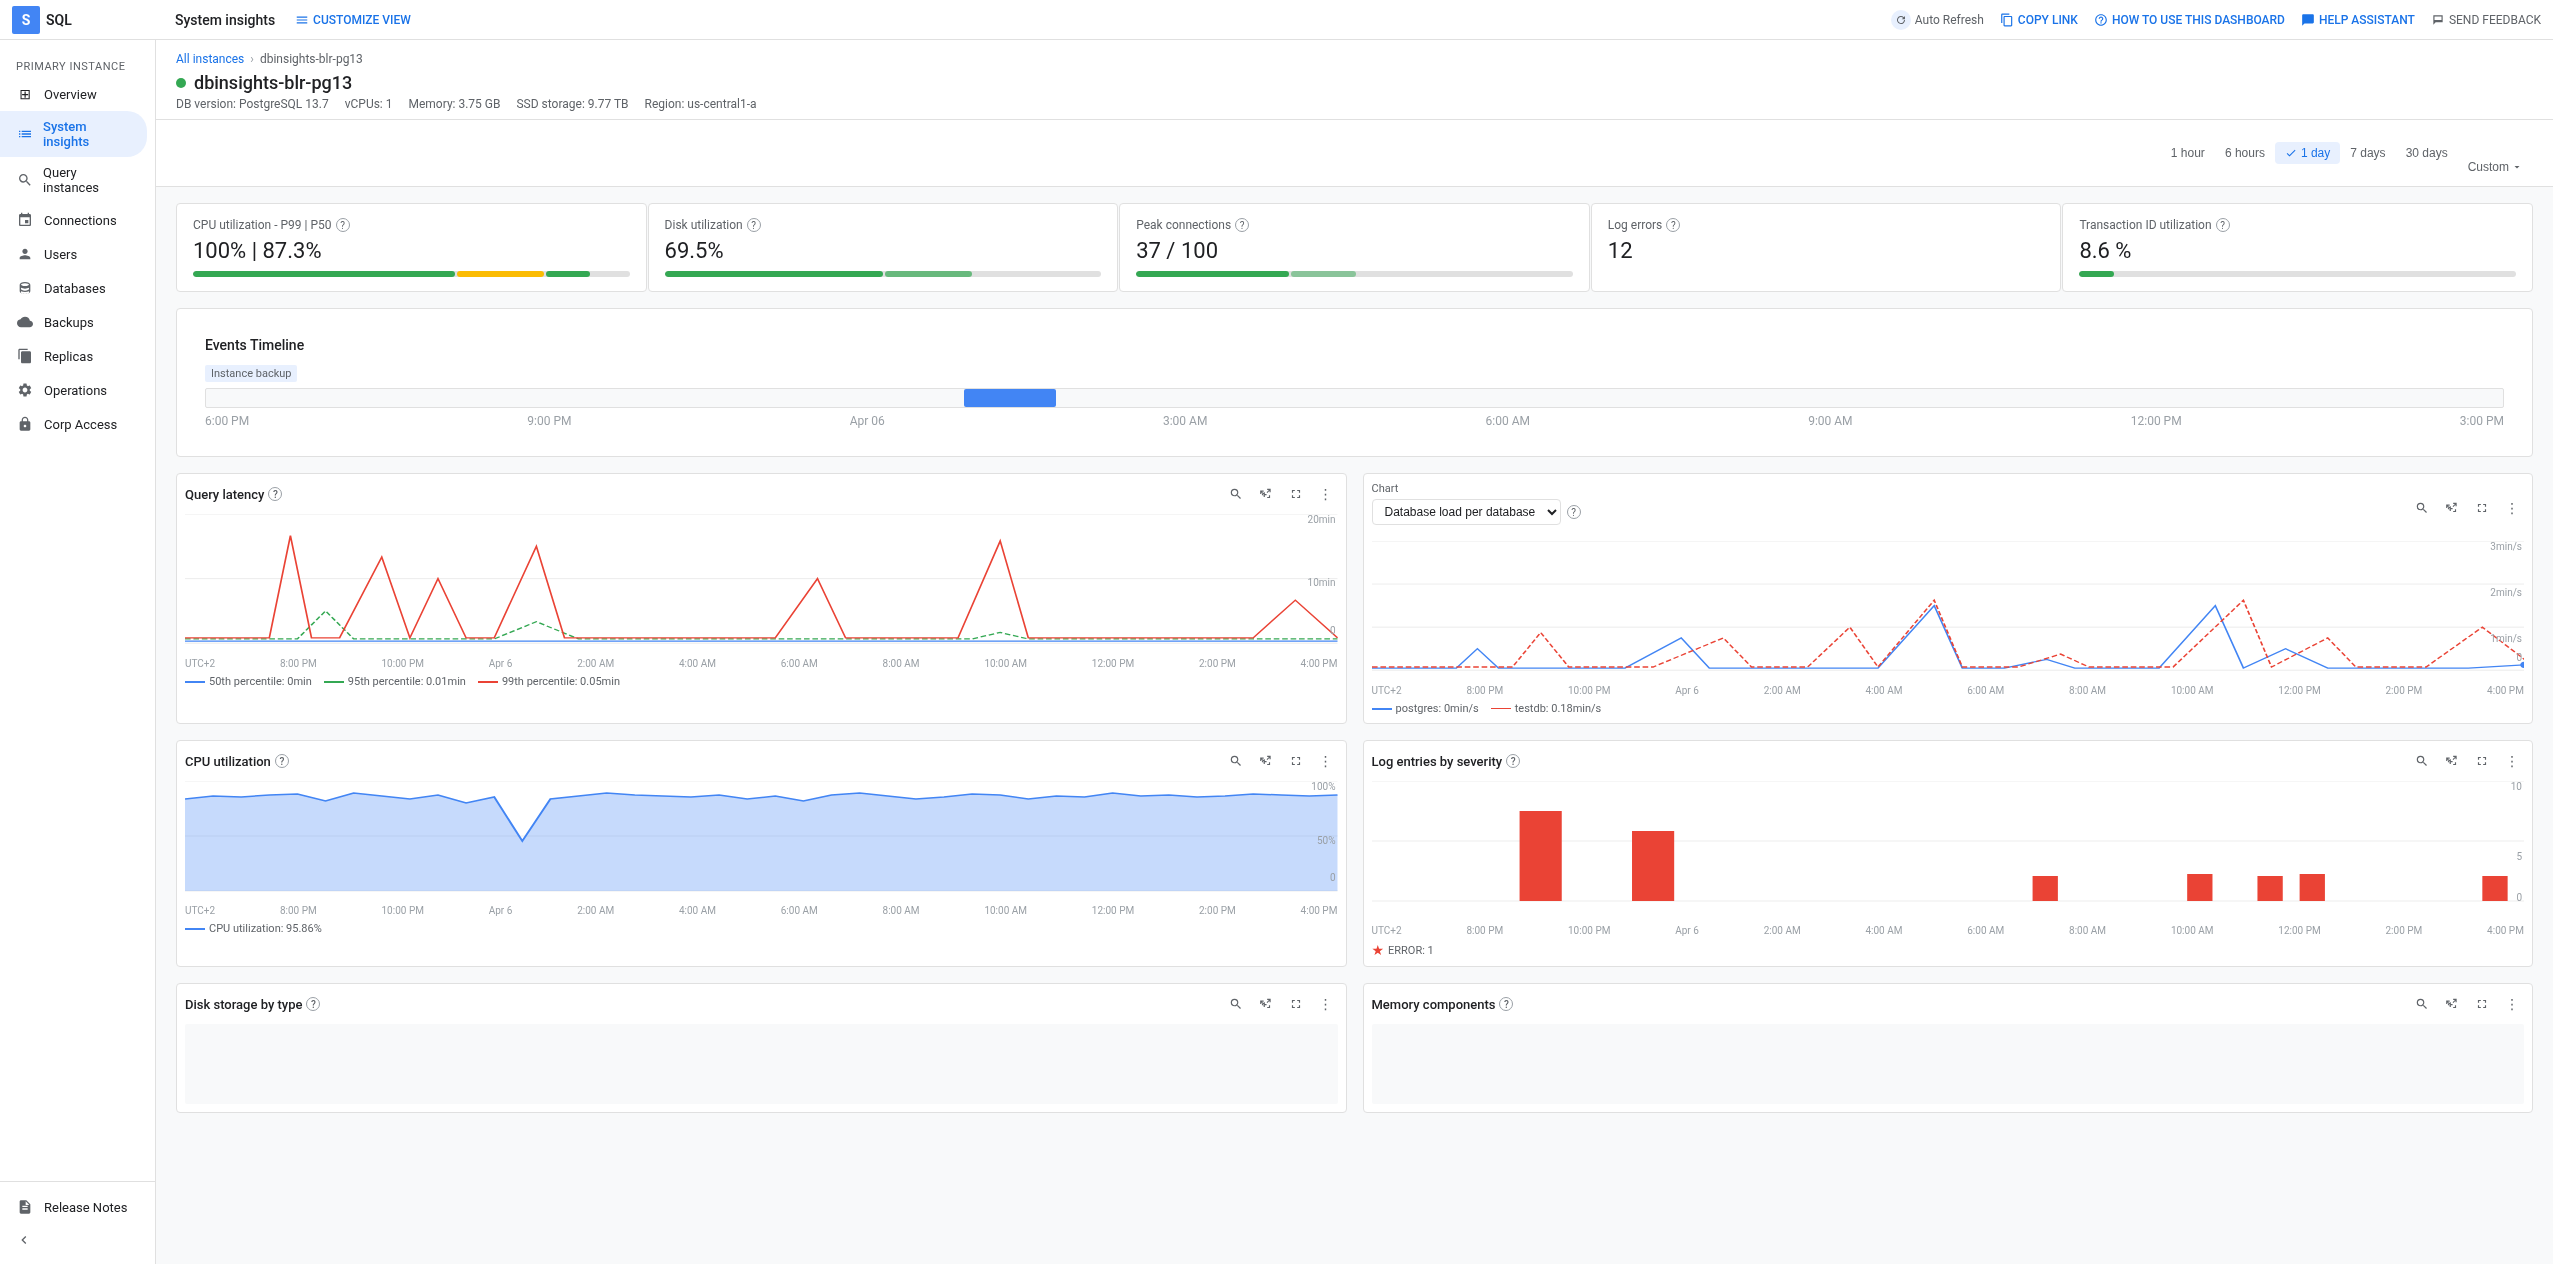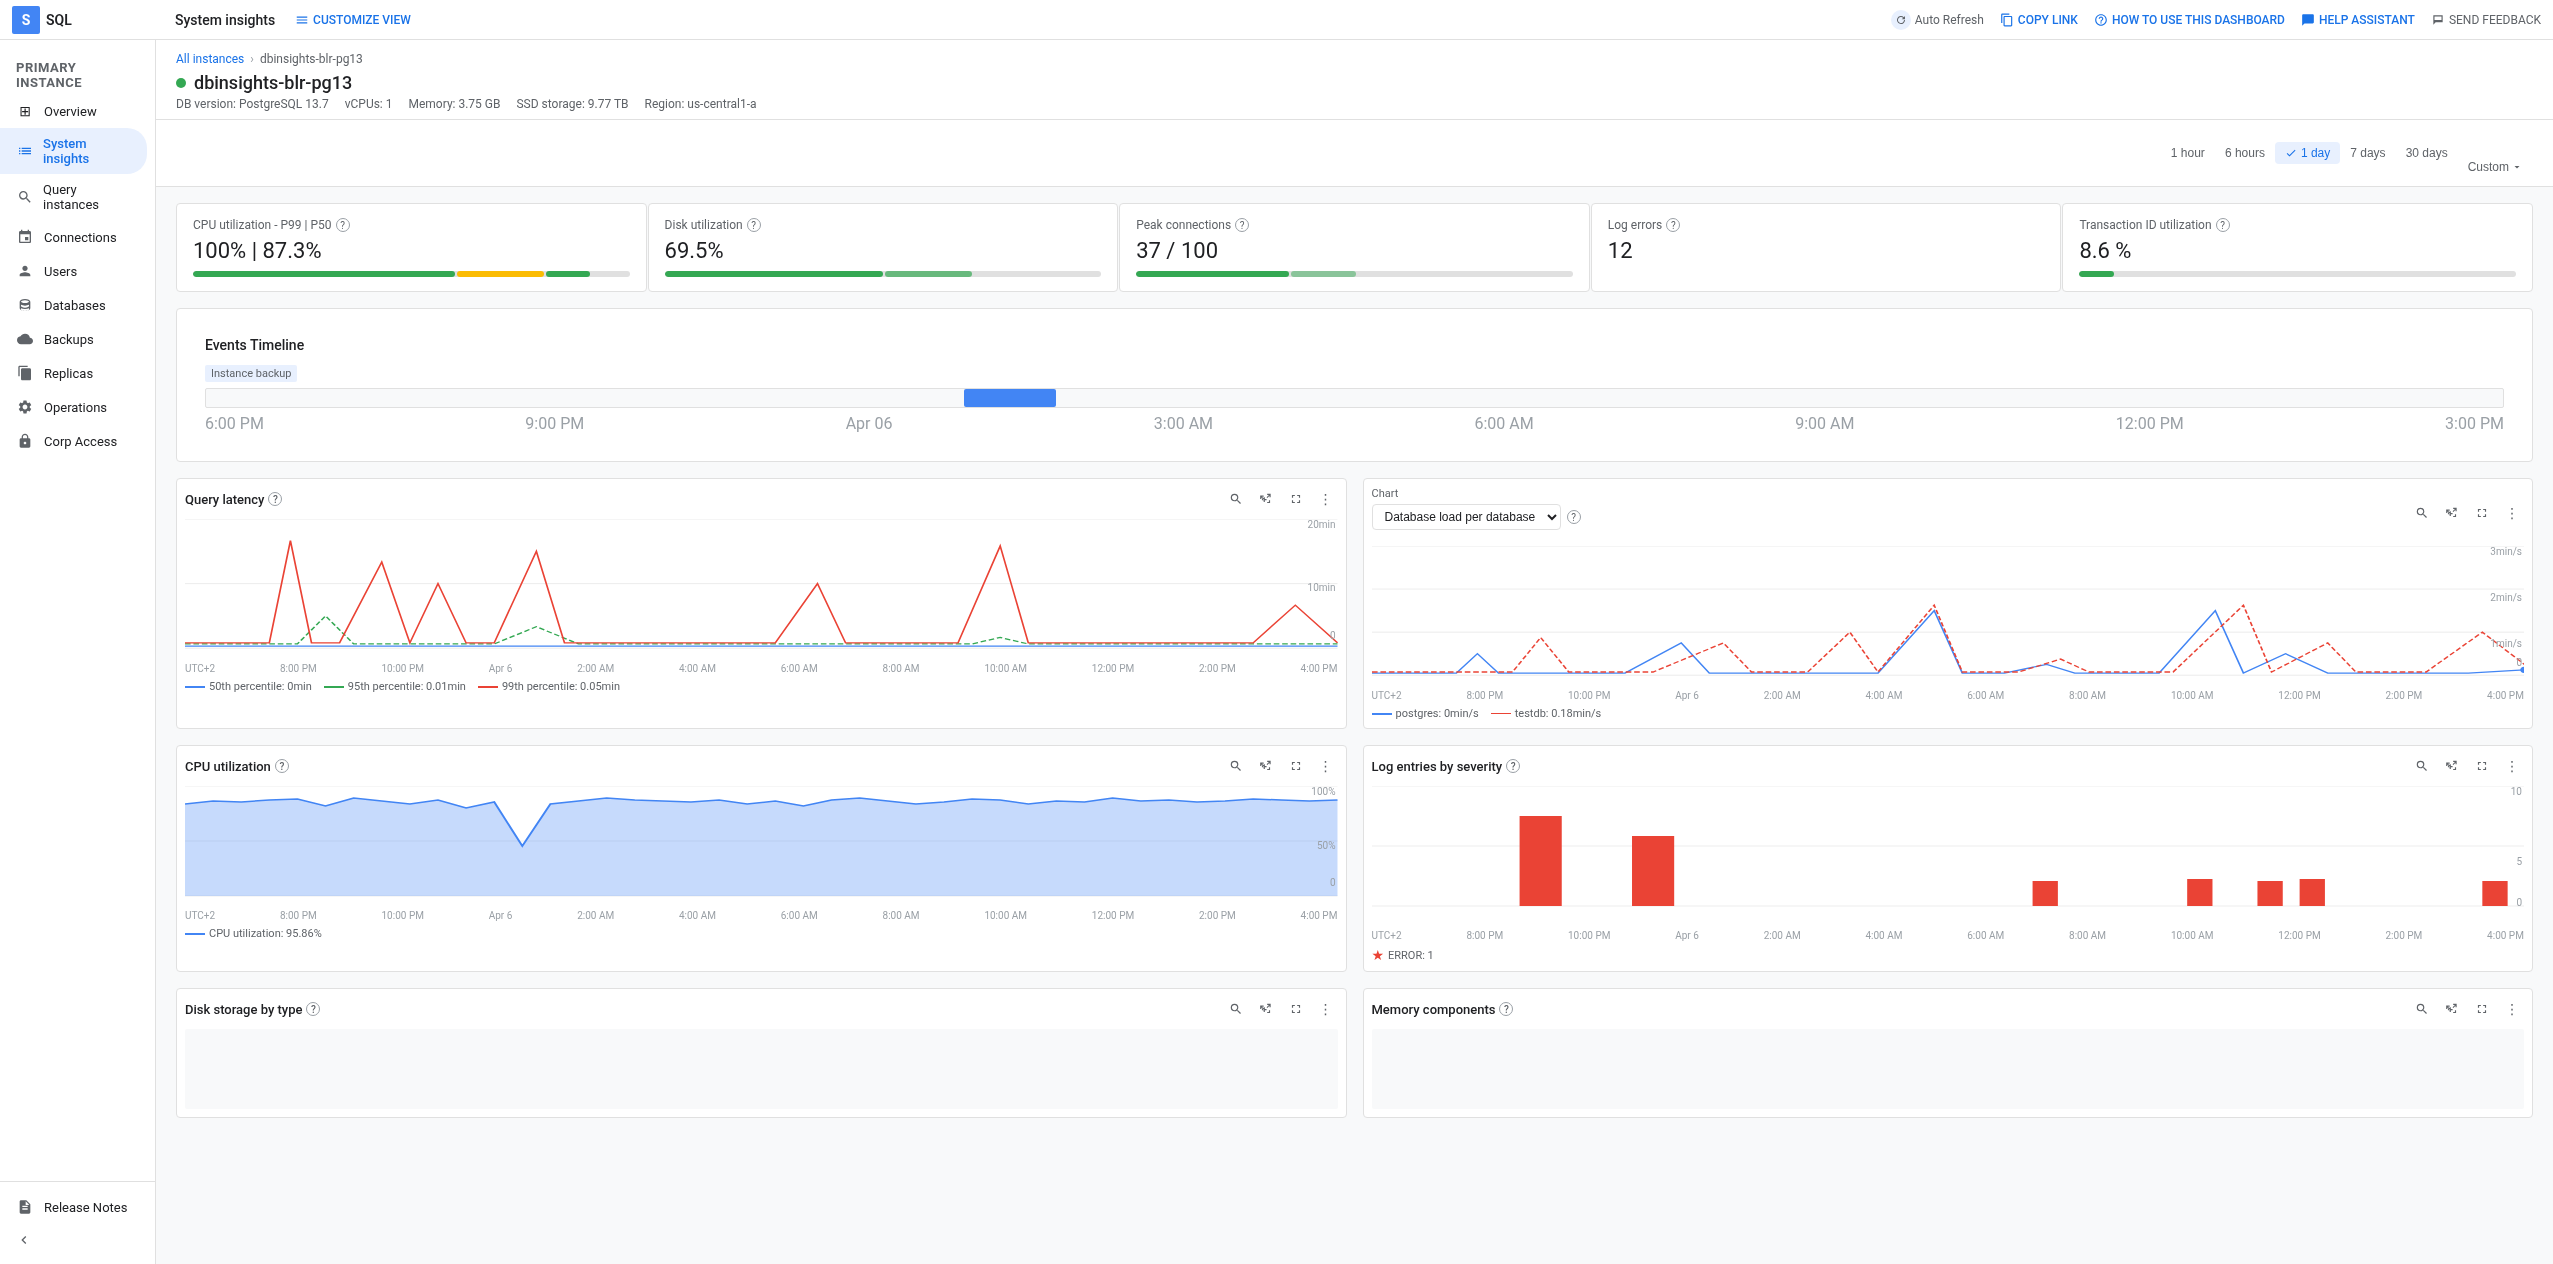--- a/index.html
+++ b/index.html
@@ -12,21 +12,21 @@
     .customize-btn { display: flex; align-items: center; gap: 4px; color: #1a73e8; font-size: 12px; cursor: pointer; }
     .top-bar-actions { display: flex; align-items: center; gap: 16px; margin-left: auto; }
     .top-bar-action { display: flex; align-items: center; gap: 4px; font-size: 12px; color: #5f6368; cursor: pointer; white-space: nowrap; }
     .icon-circle { width: 20px; height: 20px; border-radius: 50%; background: #e8f0fe; display: flex; align-items: center; justify-content: center; }
 
     
     .app-body { display: flex; flex: 1; overflow: hidden; }
 
     
     .sidebar { width: 156px; background: #fff; border-right: 1px solid #e0e0e0; display: flex; flex-direction: column; overflow-y: auto; flex-shrink: 0; padding-top: 8px; }
-    .sidebar-section-label { font-size: 13px; font-weight: 700; color: #5f6368; padding: 12px 16px 4px; text-transform: uppercase; letter-spacing: 0.5px; }
+    .sidebar-section-label { font-size: 11px; font-weight: 400; color: #5f6368; padding: 12px 16px 4px; text-transform: uppercase; letter-spacing: 0.5px; }
     .sidebar-item { display: flex; align-items: center; gap: 10px; padding: 8px 16px; cursor: pointer; font-size: 13px; color: #202124; border-radius: 0 20px 20px 0; margin-right: 8px; }
     .sidebar-item.active { background: #e8f0fe; color: #1a73e8; font-weight: 500; }
     .sidebar-item .icon { width: 18px; height: 18px; display: flex; align-items: center; justify-content: center; font-size: 14px; }
     .sidebar-bottom { margin-top: auto; border-top: 1px solid #e0e0e0; padding: 8px 0; }
     .collapse-btn { display: flex; align-items: center; padding: 8px 16px; cursor: pointer; color: #5f6368; }
 
     
     .main-content { flex: 1; overflow-y: auto; padding: 0; background: #f8f9fa; }
 
     
@@ -53,21 +53,21 @@
     .metric-bar-fill { height: 100%; border-radius: 3px; }
     .help-icon { width: 14px; height: 14px; border-radius: 50%; border: 1px solid #9aa0a6; display: flex; align-items: center; justify-content: center; font-size: 10px; color: #5f6368; cursor: pointer; }
 
     
     .events-section { margin: 0 20px 16px; background: #fff; border: 1px solid #e0e0e0; border-radius: 4px; padding: 28px; }
     .events-title { font-size: 14px; font-weight: 500; color: #202124; margin-bottom: 12px; }
     .timeline-container { position: relative; }
     .timeline-label { font-size: 11px; color: #5f6368; background: #e8f0fe; padding: 2px 6px; border-radius: 2px; display: inline-block; margin-bottom: 6px; }
     .timeline-track { height: 20px; background: #f8f9fa; border: 1px solid #e0e0e0; border-radius: 2px; position: relative; overflow: hidden; }
     .timeline-event { position: absolute; height: 100%; background: #4285f4; border-radius: 2px; }
-    .timeline-axis { display: flex; justify-content: space-between; margin-top: 6px; font-size: 16px; color: #9aa0a6; }
+    .timeline-axis { display: flex; justify-content: space-between; margin-top: 6px; font-size: 12px; color: #9aa0a6; }
 
     
     .charts-grid { display: grid; grid-template-columns: 1fr 1fr; gap: 16px; padding: 0 20px 16px; }
     .chart-card { background: #fff; border: 1px solid #e0e0e0; border-radius: 4px; padding: 8px; }
     .chart-header { display: flex; align-items: center; justify-content: space-between; margin-bottom: 8px; }
     .chart-title { font-size: 13px; font-weight: 500; color: #202124; display: flex; align-items: center; gap: 4px; }
     .chart-actions { display: flex; gap: 6px; }
     .chart-action-btn { width: 24px; height: 24px; display: flex; align-items: center; justify-content: center; cursor: pointer; color: #5f6368; border-radius: 4px; font-size: 14px; }
     .chart-area { height: 140px; position: relative; overflow: hidden; }
     .chart-legend { display: flex; gap: 12px; margin-top: 6px; font-size: 11px; color: #5f6368; text-align: center; }

